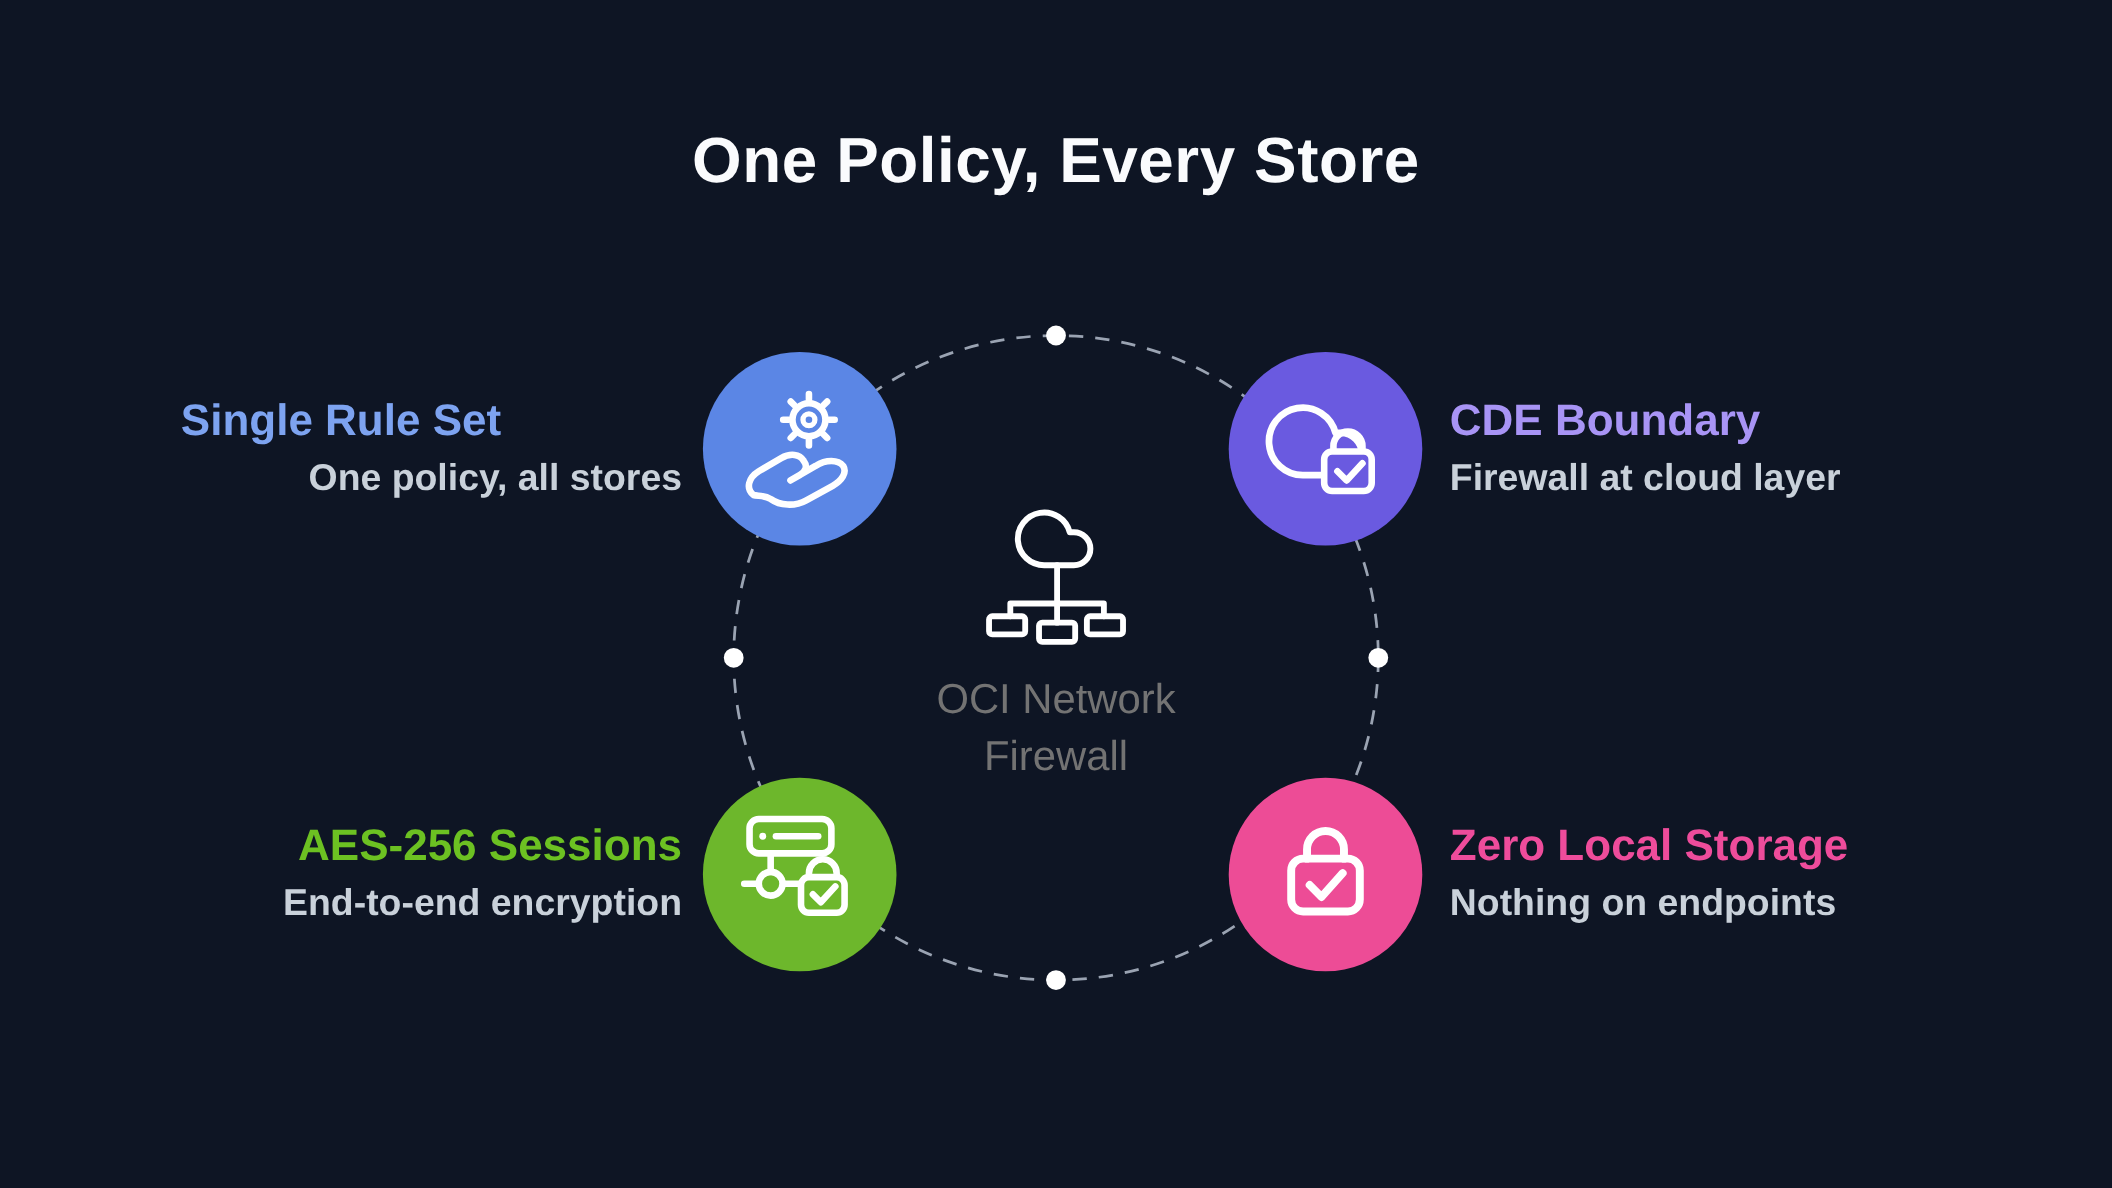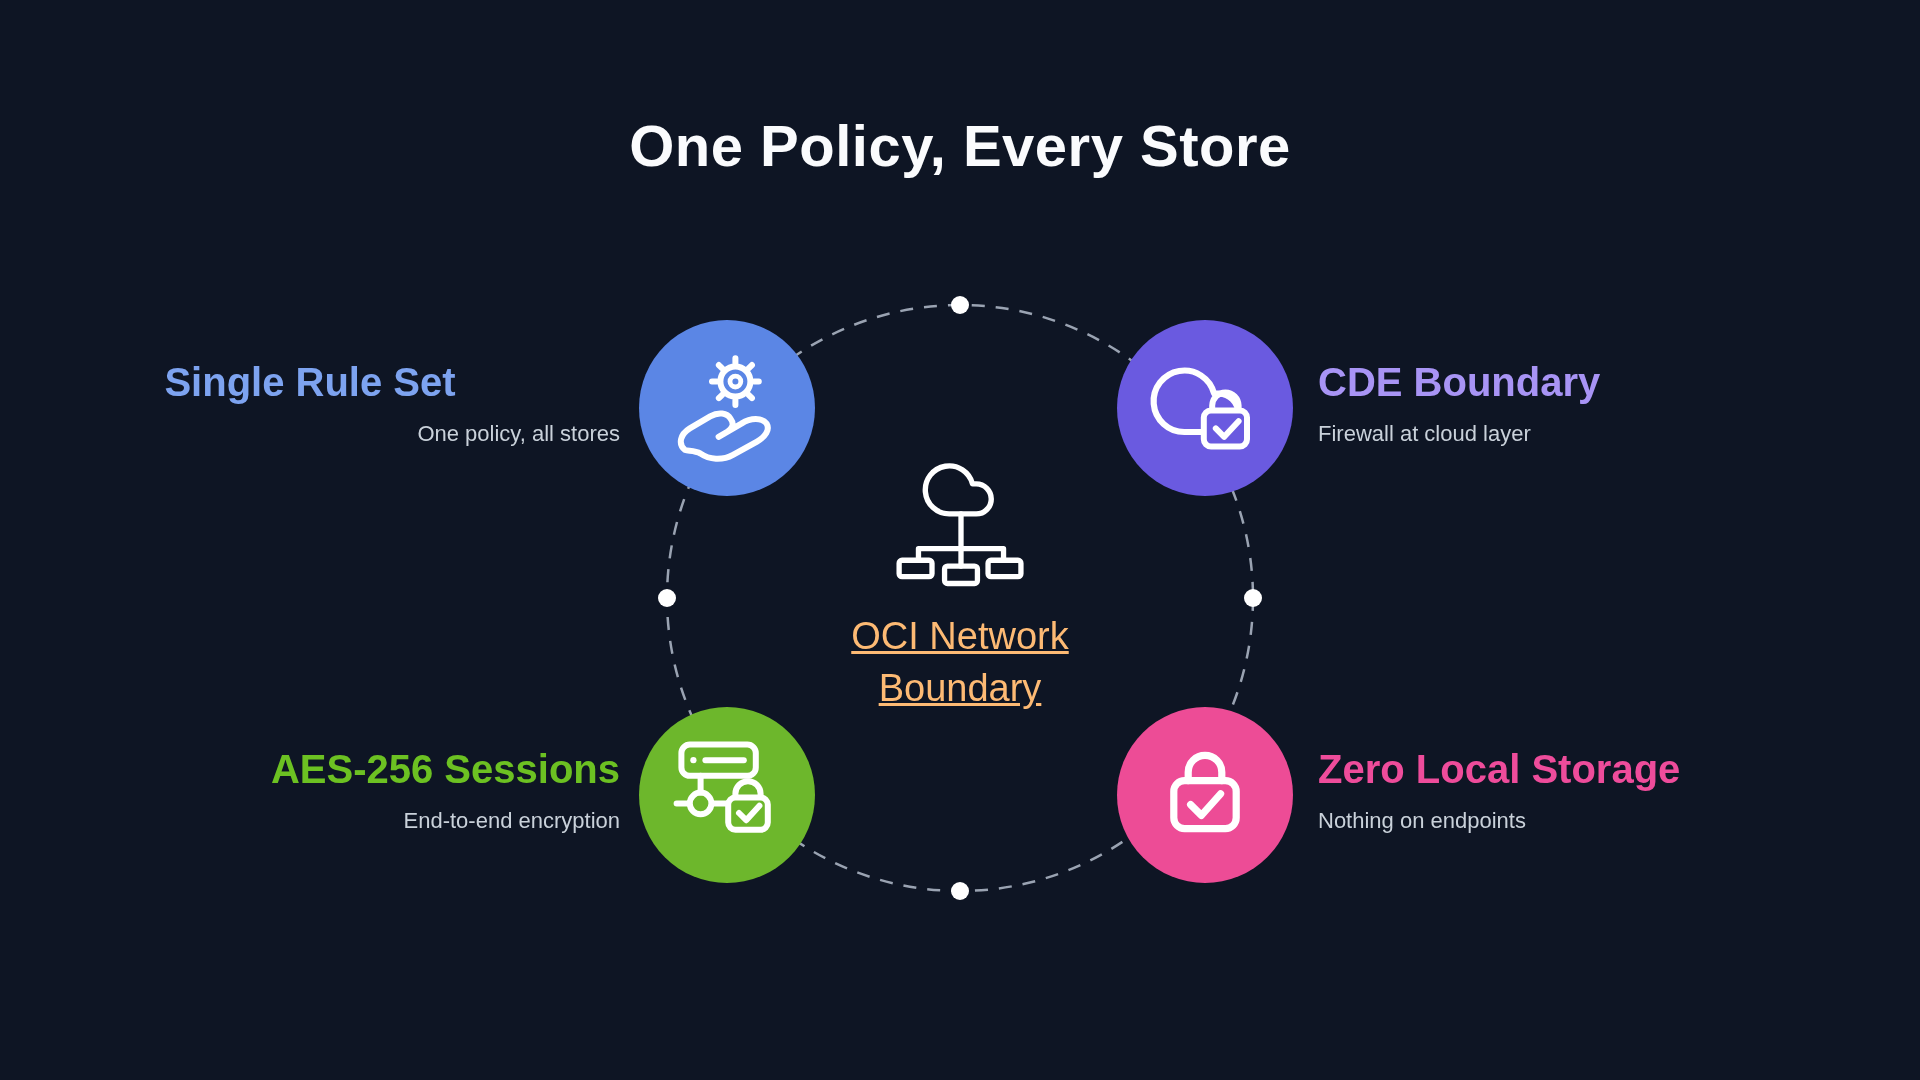--- a/index.html
+++ b/index.html
@@ -44,22 +44,22 @@
   .node-label {
     position: absolute;
     width: 620px;
   }
   .node-label .node-title {
     font-size: 40px;
     font-weight: 700;
     line-height: 52px;
   }
   .node-label .node-subtitle {
-    font-size: 22px;
-    font-weight: 400;
+    font-size: 34px;
+    font-weight: 700;
     line-height: 52px;
     color: #c9d1da;
   }
   .label-left  { left: 0; text-align: right; }
   .label-right { left: 1318px; text-align: left; }
 
   .center-icon {
     position: absolute;
     left: 881px;
     top: 452px;
@@ -100,23 +100,23 @@
   </svg>
 
   <svg class="center-icon" width="160" height="145" viewBox="0 0 160 150">
     <path class="icon-stroke" stroke-width="1.8" d="M18 10h-1.26A8 8 0 1 0 9 20h9a5 5 0 0 0 0-10z" transform="translate(40,2) scale(3.1)"></path>
     <path class="icon-stroke" stroke-width="5.5" d="M80 64 V118 M36 100 H124 M36 100 V112 M124 100 V112"></path>
     <rect class="icon-stroke" stroke-width="5.5" x="16" y="112" width="34" height="17" rx="3"></rect>
     <rect class="icon-stroke" stroke-width="5.5" x="108" y="112" width="34" height="17" rx="3"></rect>
     <rect class="icon-stroke" stroke-width="5.5" x="63" y="118" width="34" height="18" rx="3"></rect>
   </svg>
 
-  <div class="center-label" style="color: #fdba74; text-decoration: underline;">
+  <div class="center-label" style="color: #737373;">
     <div>OCI Network</div>
-    <div>Boundary</div>
+    <div>Firewall</div>
   </div>
 
   <div class="node-circle" style="left: 639px; top: 320px; background-color: rgb(91, 134, 229); --accent: #5b86e5;">
     <svg width="120" height="120" viewBox="0 0 100 100">
       <circle class="icon-stroke" stroke-width="5" cx="57" cy="28" r="12.5"></circle>
       <circle class="icon-stroke" stroke-width="4" cx="57" cy="28" r="4.5"></circle>
       <path class="icon-stroke" stroke-width="5" d="M72.5 28 L76.5 28 M68 39 L70.8 41.8 M57 43.5 L57 47.5 M46 39 L43.2 41.8 M41.5 28 L37.5 28 M46 17 L43.2 14.2 M57 12.5 L57 8.5 M68 17 L70.8 14.2"></path>
       <path class="icon-stroke" stroke-width="5" d="M15 85 C9 80 11 72 19 67 L36 57 C43 53 50 54 53 59 C56 63 55 67 50 70 L43 74 L62 63 C70 58 79 58 83 63 C86 68 82 74 75 78 L55 89 C46 94 35 93 28 88 C23 85 18 86 15 85 Z"></path>
     </svg>
   </div>

